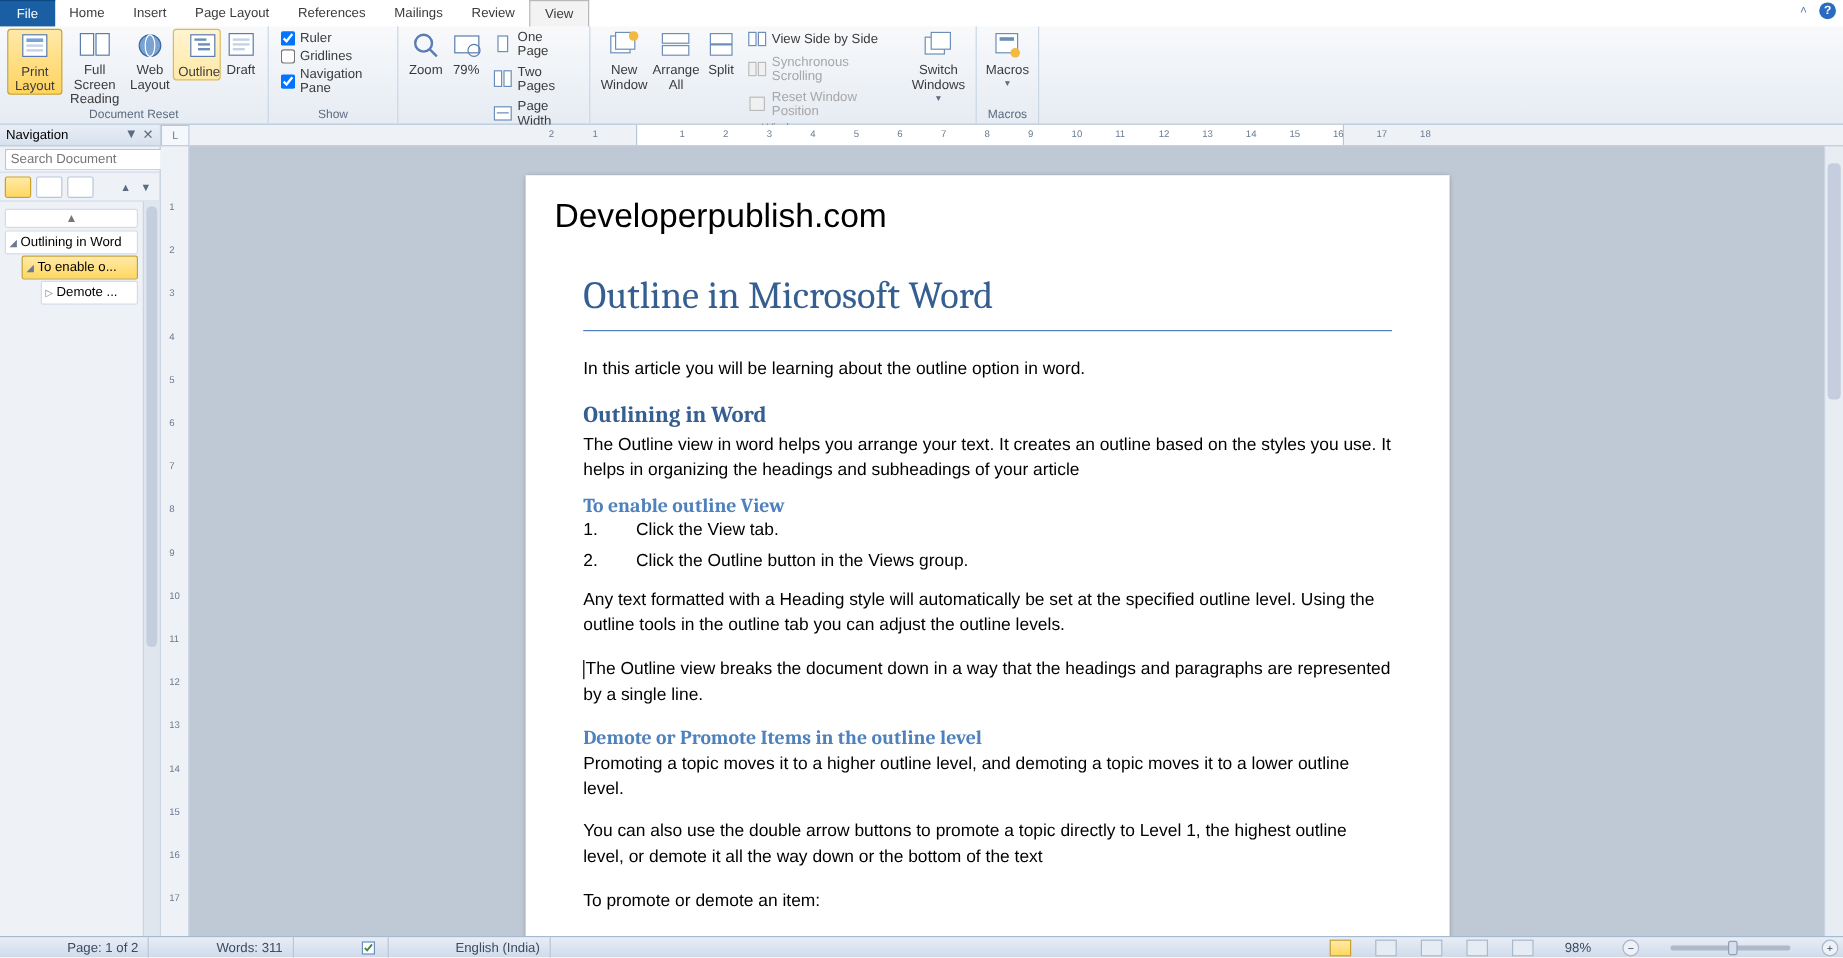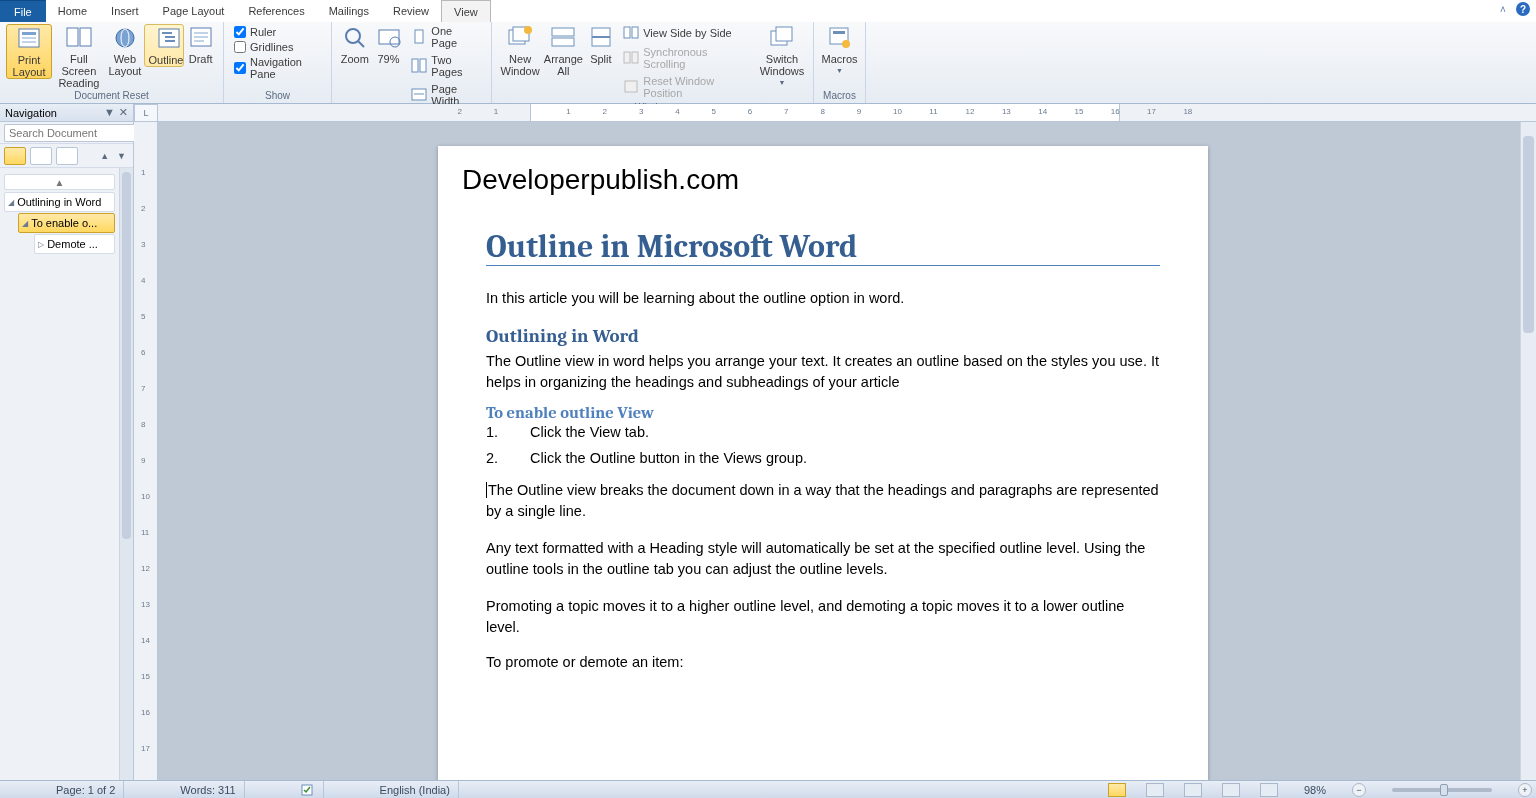--- a/index.html
+++ b/index.html
@@ -58,21 +58,21 @@
 .top-bar { position: absolute; top: 0; left: 0; right: 0; height: 18px; display: flex; }
 .h-ruler { flex: 1; background: #eef2f7; border-bottom: 1px solid #b8c6d9; position: relative; overflow: hidden; font-size: 8px; color: #6b7b90; }
 .h-ruler .seg { position: absolute; top: 0; bottom: 0; background: #fff; }
 .h-ruler .num { position: absolute; top: 3px; }
 .left-col { position: absolute; top: 18px; left: 0; bottom: 0; width: 24px; background: #eef2f7; border-right: 1px solid #b8c6d9; }
 .left-col .v-ruler { position: absolute; top: 0; bottom: 0; left: 0; right: 0; font-size: 8px; color: #6b7b90; }
 .left-col .num { position: absolute; left: 7px; }
 .canvas { position: absolute; top: 18px; left: 24px; right: 16px; bottom: 0; overflow: hidden; background: #bfc9d6; }
 .page { position: absolute; top: 24px; left: 280px; width: 770px; min-height: 900px; background: #fff; box-shadow: 0 1px 4px rgba(0,0,0,0.3); padding: 18px 48px 24px 48px; font-family: Calibri, sans-serif; color: #000; }
 .page-header { font-size: 28px; font-weight: 400; margin-bottom: 32px; margin-left: -24px; }
-.page h1 { font-family: Cambria, Georgia, serif; font-size: 32px; font-weight: 700; color: #365f91; border-bottom: 1px solid #4f81bd; padding-bottom: 0; margin-bottom: 22px; }
+.page h1 { font-family: Cambria, Georgia, serif; font-size: 32px; font-weight: 400; color: #365f91; border-bottom: 1px solid #4f81bd; padding-bottom: 10px; margin-bottom: 22px; }
 .page p { font-size: 14.5px; line-height: 1.45; margin-bottom: 16px; }
 .page h2 { font-family: Cambria, Georgia, serif; font-size: 19px; font-weight: 700; color: #365f91; margin-bottom: 4px; margin-top: 14px; }
 .page h3 { font-family: Cambria, Georgia, serif; font-size: 16.5px; font-weight: 700; color: #4f81bd; margin-bottom: 2px; margin-top: 10px; }
 .page ol { list-style: none; font-size: 14.5px; margin-bottom: 14px; }
 .page ol li { display: flex; margin-bottom: 10px; }
 .page ol li .num { width: 44px; }
 .right-scroll { position: absolute; top: 18px; right: 0; bottom: 0; width: 16px; background: #e8edf4; border-left: 1px solid #ccd5e2; }
 .right-scroll .thumb { position: absolute; left: 2px; right: 2px; top: 14px; height: 30%; background: #c4cede; border-radius: 4px; }
 
 
@@ -412,23 +412,25 @@
         <ol>
           <li>
               <span class="num">1.</span>
               <span>Click the View tab.</span>
             </li>
           <li>
               <span class="num">2.</span>
               <span>Click the Outline button in the Views group.</span>
             </li>
         </ol>
+        <p>Any text formatted with a Heading style will automatically be set at the specified outline level. Using the outline tools in the outline tab you can adjust the outline levels.</p>
         <p><span style="border-left:1px solid #000;padding-left:1px"></span><span>The Outline view breaks the document down in a way that the headings and paragraphs are represented by a single line.</span></p>
-        <p>Any text formatted with a Heading style will automatically be set at the specified outline level. Using the outline tools in the outline tab you can adjust the outline levels.</p>
+        <h3>Demote or Promote Items in the outline level</h3>
         <p style="margin-bottom:14px">Promoting a topic moves it to a higher outline level, and demoting a topic moves it to a lower outline level.</p>
+        <p>You can also use the double arrow buttons to promote a topic directly to Level 1, the highest outline level, or demote it all the way down or the bottom of the text</p>
         <p>To promote or demote an item:</p>
       </div>
     </div>
     <div class="right-scroll">
         <div class="thumb"></div>
       </div>
   </div>
 </div>
 
 <div class="status-bar">

